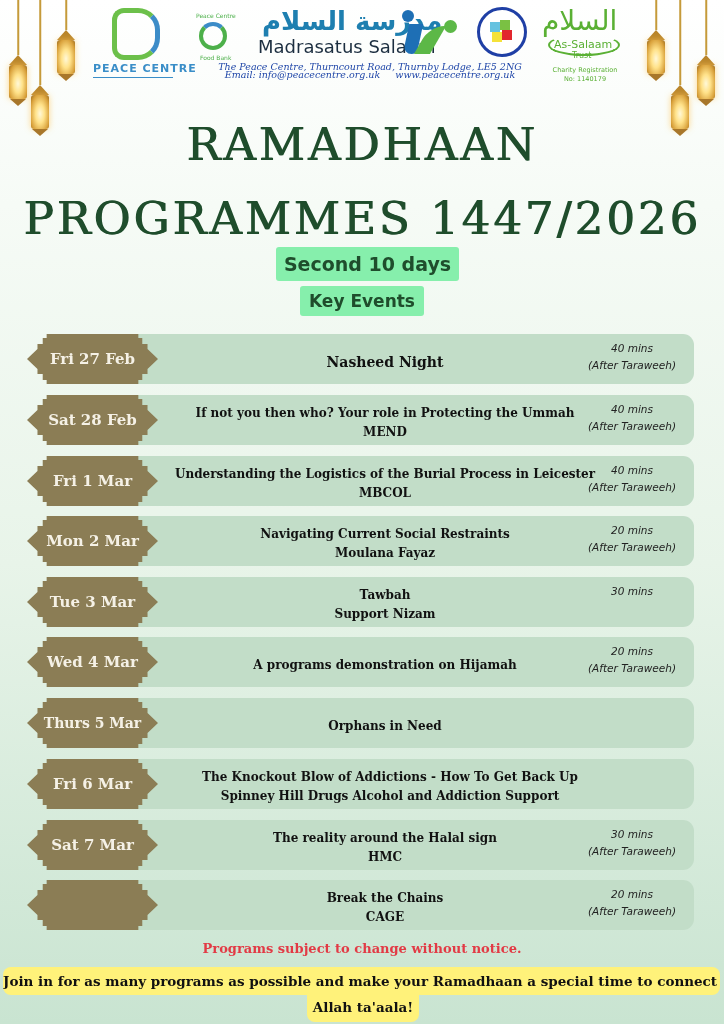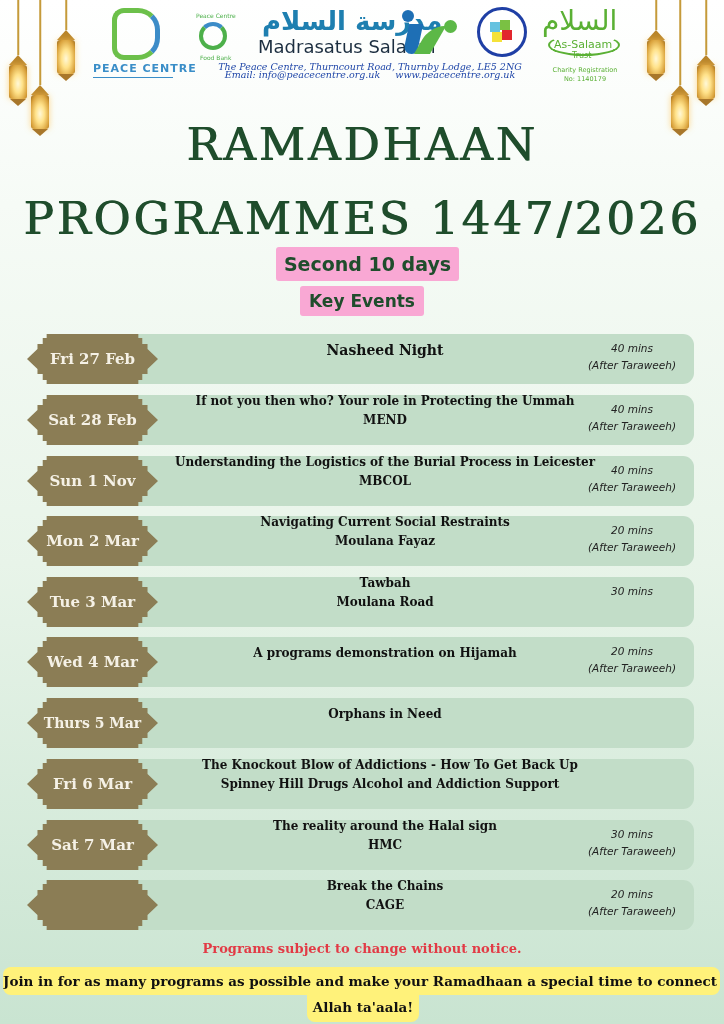--- a/index.html
+++ b/index.html
@@ -75,21 +75,21 @@
   .address-line { left: 190px; width: 360px; text-align: center; font-family: "DejaVu Serif", serif; font-size: 9.5px; color: #1f46a8; font-style: italic; }
 
   
   .title {
     position: absolute; left: 0; width: 724px; text-align: center;
     font-family: "DejaVu Serif", serif; font-size: 45px; letter-spacing: 3px;
     color: #1f4d2c; font-weight: normal;
     text-shadow: 1px 0 0 #1f4d2c;
   }
   .sub-box {
-    position: absolute; background: #f9a8d4; border-radius: 3px;
+    position: absolute; background: #86efac; border-radius: 3px;
     font-family: "DejaVu Sans", sans-serif; font-weight: bold; color: #1f4d2c;
     text-align: center;
   }
 
   
   .row { position: absolute; left: 0; width: 724px; height: 50px; }
   .row-bar {
     position: absolute; left: 137px; top: 0; width: 557px; height: 50px;
     background: #c2ddc8; border-radius: 0 11px 11px 0;
   }
@@ -102,21 +102,21 @@
       15% 100%, 15% 92%, 12% 92%, 12% 80%, 8% 80%, 8% 70%, 0% 50%,
       8% 30%, 8% 20%, 12% 20%, 12% 8%, 15% 8%
     );
   }
   .badge-text {
     position: absolute; left: 27px; top: 0; width: 131px; height: 50px;
     line-height: 50px; text-align: center; color: #f5f1e6;
     font-family: "DejaVu Serif", serif; font-size: 15px; font-weight: bold;
   }
   .event {
-    position: absolute; left: 170px; width: 430px; top: 0; height: 32px;
+    position: absolute; left: 170px; width: 430px; top: 12px; height: 32px;
     display: flex; flex-direction: column; justify-content: center; align-items: center;
     font-family: "DejaVu Serif", serif; font-weight: bold; color: #111; text-align: center;
   }
   .event .t { font-size: 12px; line-height: 19px; }
   .event .s { font-size: 12px; line-height: 19px; }
   .event.big .t { font-size: 14px; }
   .dur {
     position: absolute; left: 566px; width: 132px; top: 6px;
     font-family: "DejaVu Sans", sans-serif; font-style: italic; font-size: 10.5px; color: #222;
     text-align: center; line-height: 17px;
@@ -259,21 +259,21 @@
     </div>
     <div class="dur">
       <div>40 mins</div>
       <div>(After Taraweeh)</div>
     </div>
   </div>
 
   <div class="row" style="top:456px;">
     <div class="row-bar"></div>
     <div class="badge"></div>
-    <div class="badge-text">Sun 1 Nov</div>
+    <div class="badge-text">Fri 1 Mar</div>
     <div class="event">
       <div class="t">Understanding the Logistics of the Burial Process in Leicester</div>
       <div class="s">MBCOL</div>
     </div>
     <div class="dur">
       <div>40 mins</div>
       <div>(After Taraweeh)</div>
     </div>
   </div>
 
@@ -290,21 +290,21 @@
       <div>(After Taraweeh)</div>
     </div>
   </div>
 
   <div class="row" style="top:577px;">
     <div class="row-bar"></div>
     <div class="badge"></div>
     <div class="badge-text">Tue 3 Mar</div>
     <div class="event">
       <div class="t">Tawbah</div>
-      <div class="s">Moulana Road</div>
+      <div class="s">Support Nizam</div>
     </div>
     <div class="dur">
       <div>30 mins</div>
       <div></div>
     </div>
   </div>
 
   <div class="row" style="top:637px;">
     <div class="row-bar"></div>
     <div class="badge"></div>

